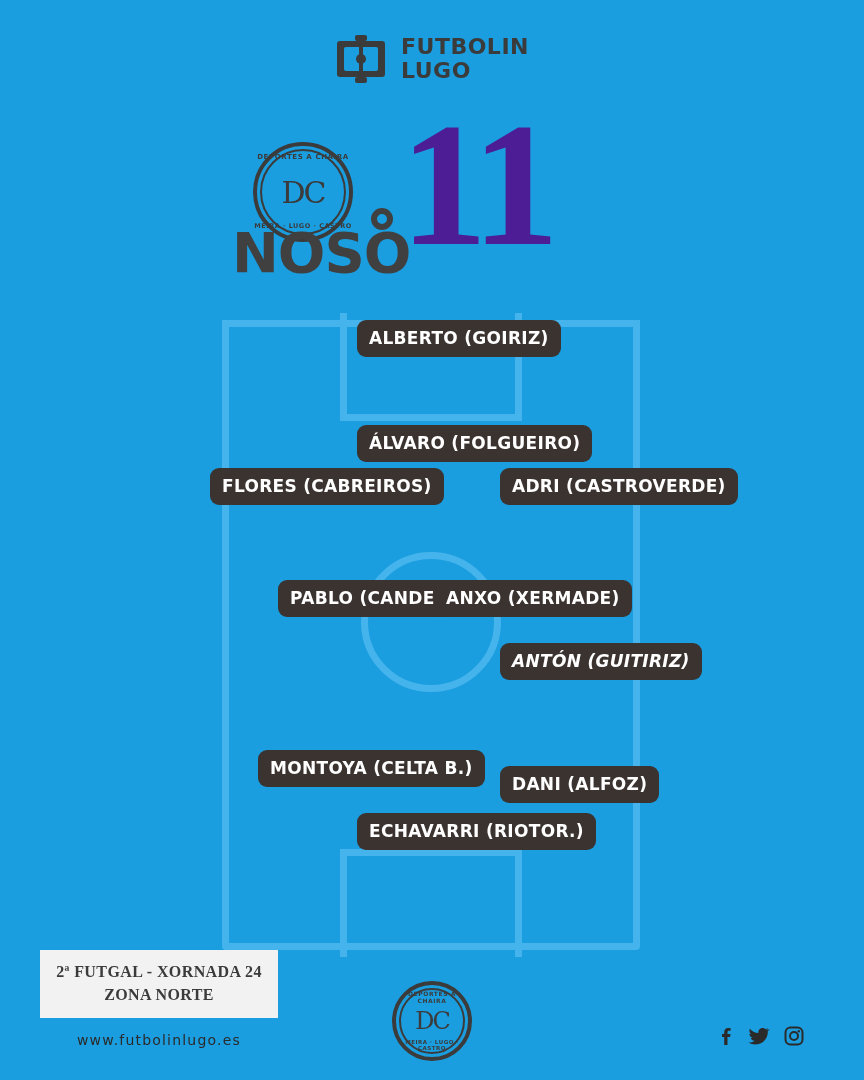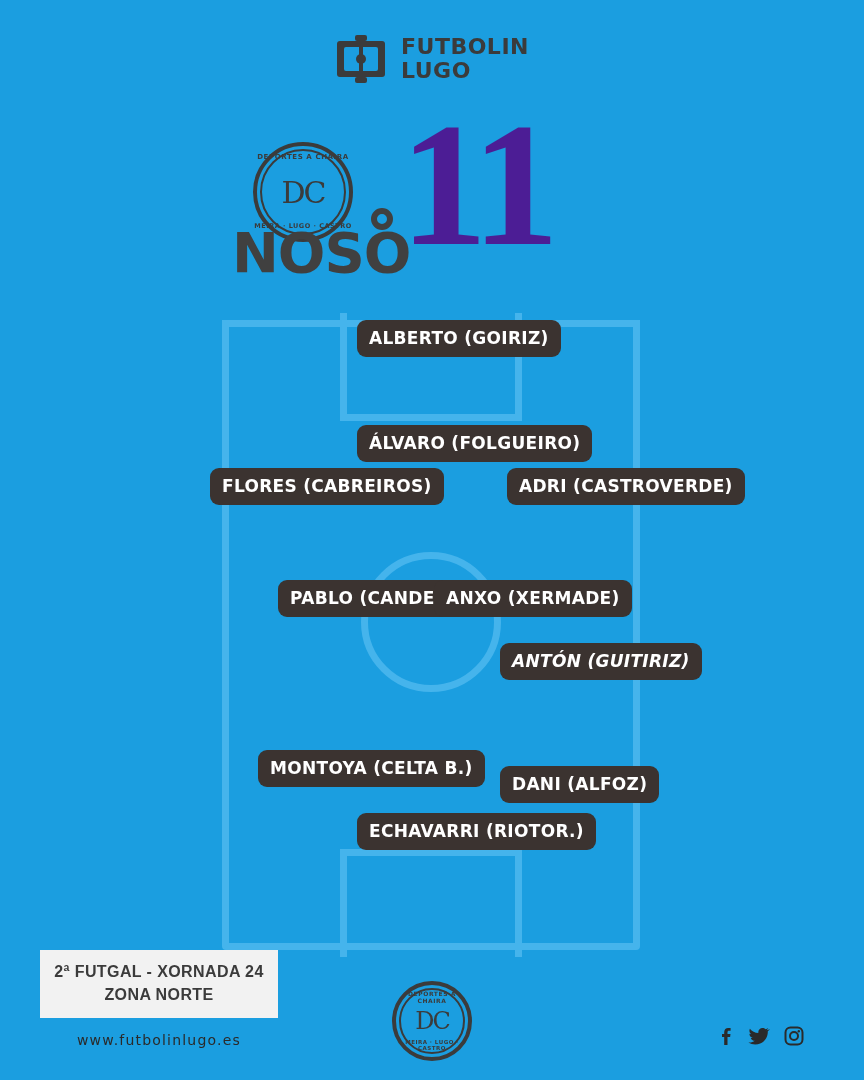--- a/index.html
+++ b/index.html
@@ -144,21 +144,21 @@
     background: #f2f2f2;
     padding: 10px 6px 12px 6px;
     text-align: center;
   }
   .match-box div {
     color: #3b3b3b;
     font-size: 16px;
     font-weight: bold;
     letter-spacing: 0.4px;
     line-height: 1.45;
-    font-family: Liberation Sans, sans-serif;
+    font-family: Liberation Serif, serif;
   }
   .site-url {
     position: absolute;
     left: 40px;
     top: 1032px;
     width: 238px;
     text-align: center;
     color: #2a2a2a;
     font-size: 14px;
     letter-spacing: 1.2px;
@@ -269,21 +269,21 @@
 <div class="pitch">
   <div class="pitch-line pitch-outline"></div>
   <div class="pitch-line pitch-box-top"></div>
   <div class="pitch-line pitch-box-bottom"></div>
   <div class="pitch-halfway"></div>
   <div class="pitch-line pitch-circle"></div>
 
 <div class="chip" style="left: 135px; top: 0px;">ALBERTO (GOIRIZ)</div>
     <div class="chip" style="left: 135px; top: 105px;">ÁLVARO (FOLGUEIRO)</div>
     <div class="chip" style="left: -12px; top: 148px;">FLORES (CABREIROS)</div>
-    <div class="chip" style="left: 285px; top: 148px;">ADRI (CASTROVERDE)</div>
+    <div class="chip" style="left: 278px; top: 148px;">ADRI (CASTROVERDE)</div>
     <div class="chip" style="left: 56px; top: 260px;">PABLO (CANDELAR.)</div>
     <div class="chip" style="left: 212px; top: 260px;">ANXO (XERMADE)</div>
     <div class="chip" style="left: 278px; top: 323px; font-style: italic;">ANTÓN (GUITIRIZ)</div>
     <div class="chip" style="left: -12px; top: 430px; margin-left: 48px;">MONTOYA (CELTA B.)</div>
     <div class="chip" style="left: 278px; top: 446px;">DANI (ALFOZ)</div>
     <div class="chip" style="left: 135px; top: 493px;">ECHAVARRI (RIOTOR.)</div>
   </div>
 
 <div class="match-box">
   <div>2ª FUTGAL - XORNADA 24</div>

